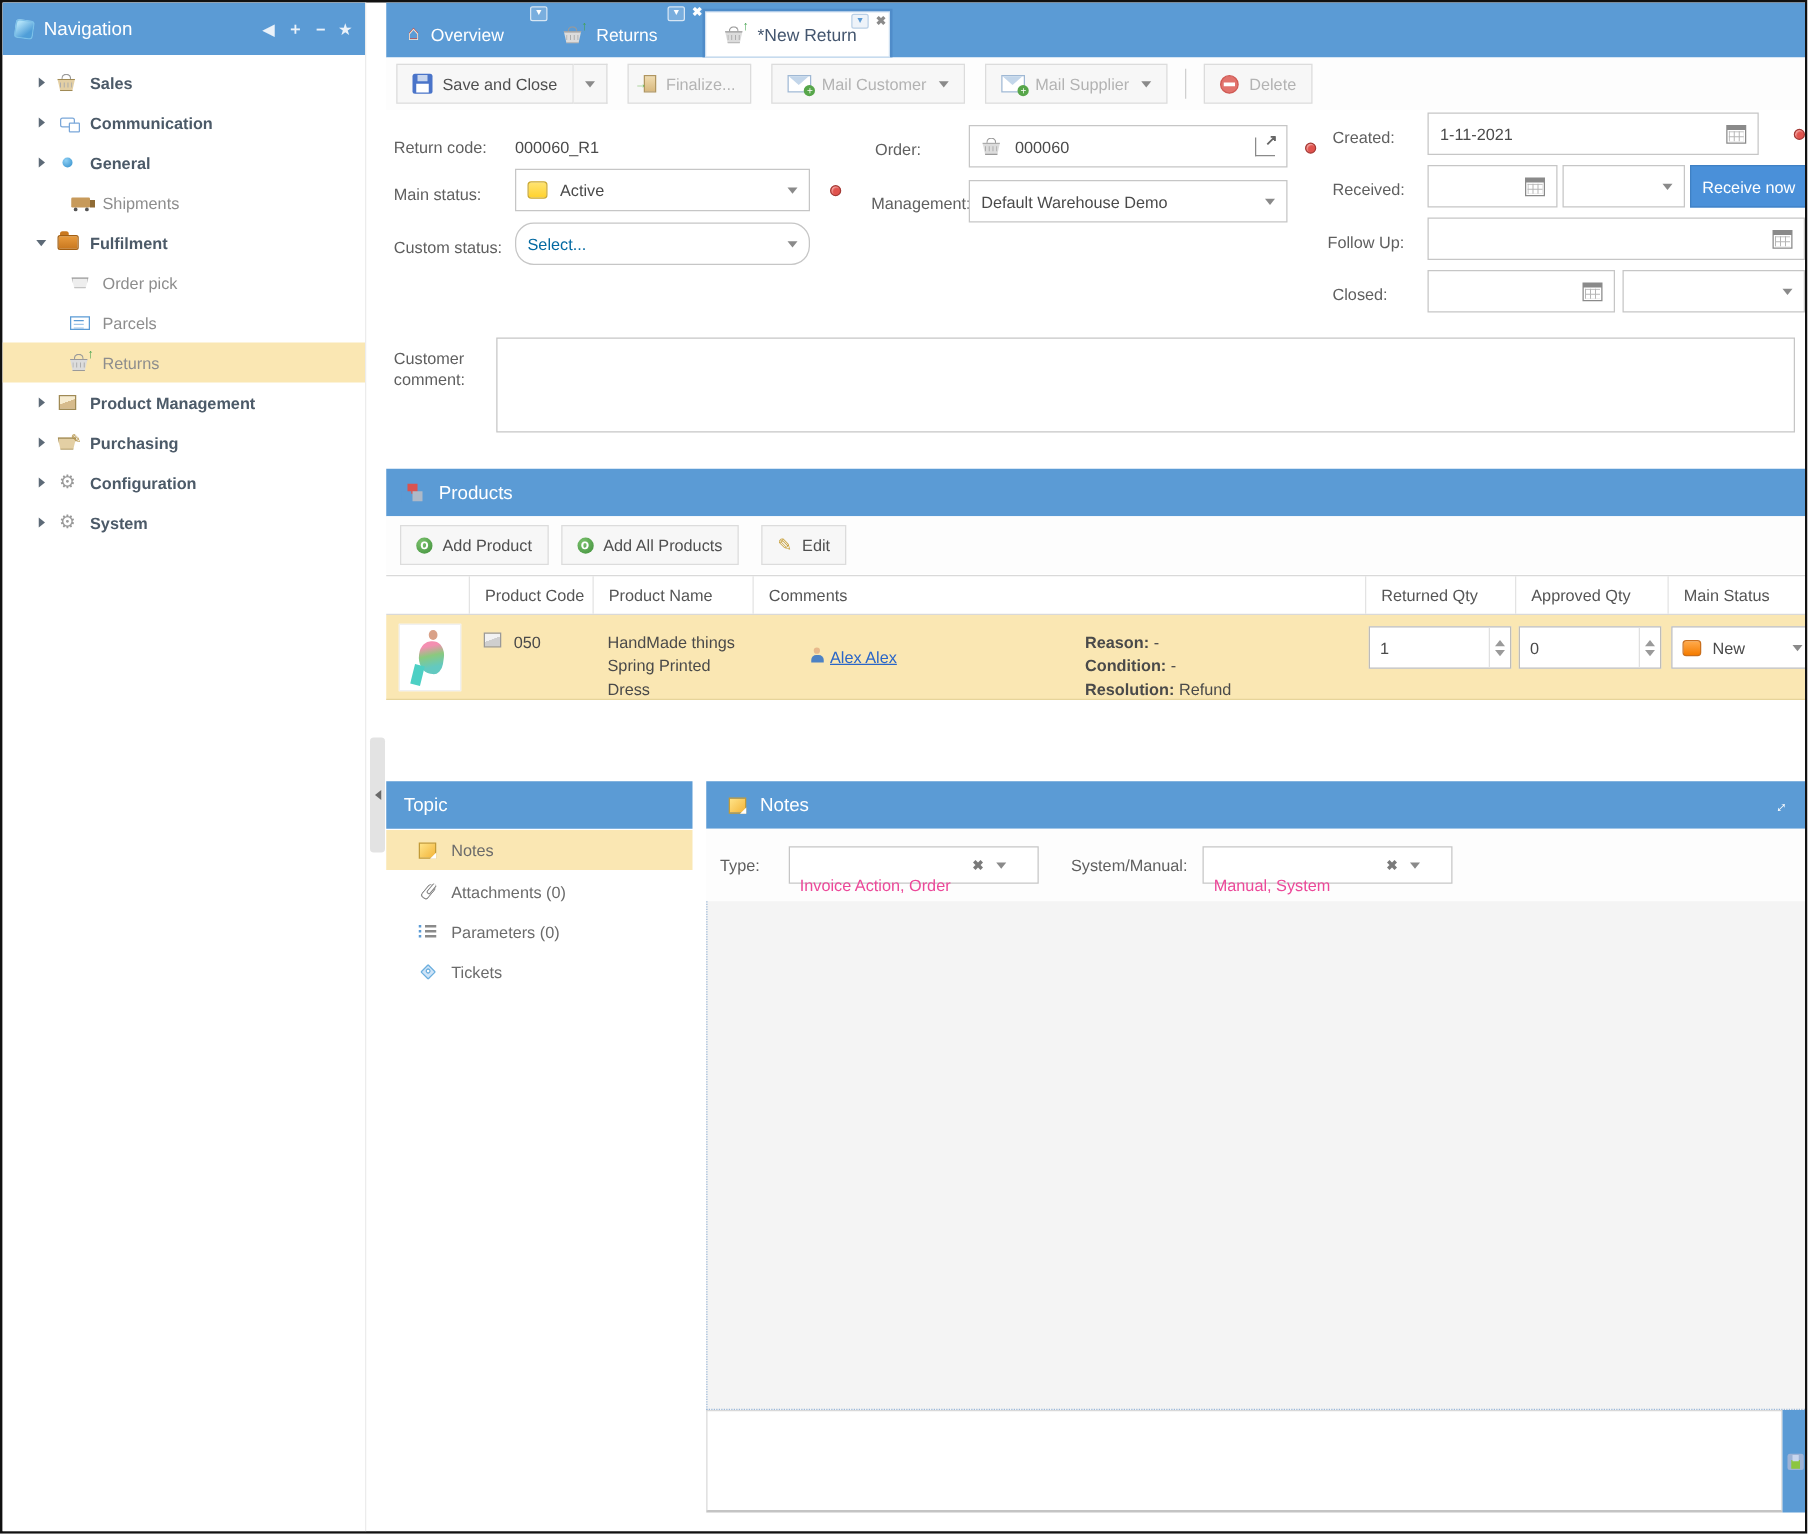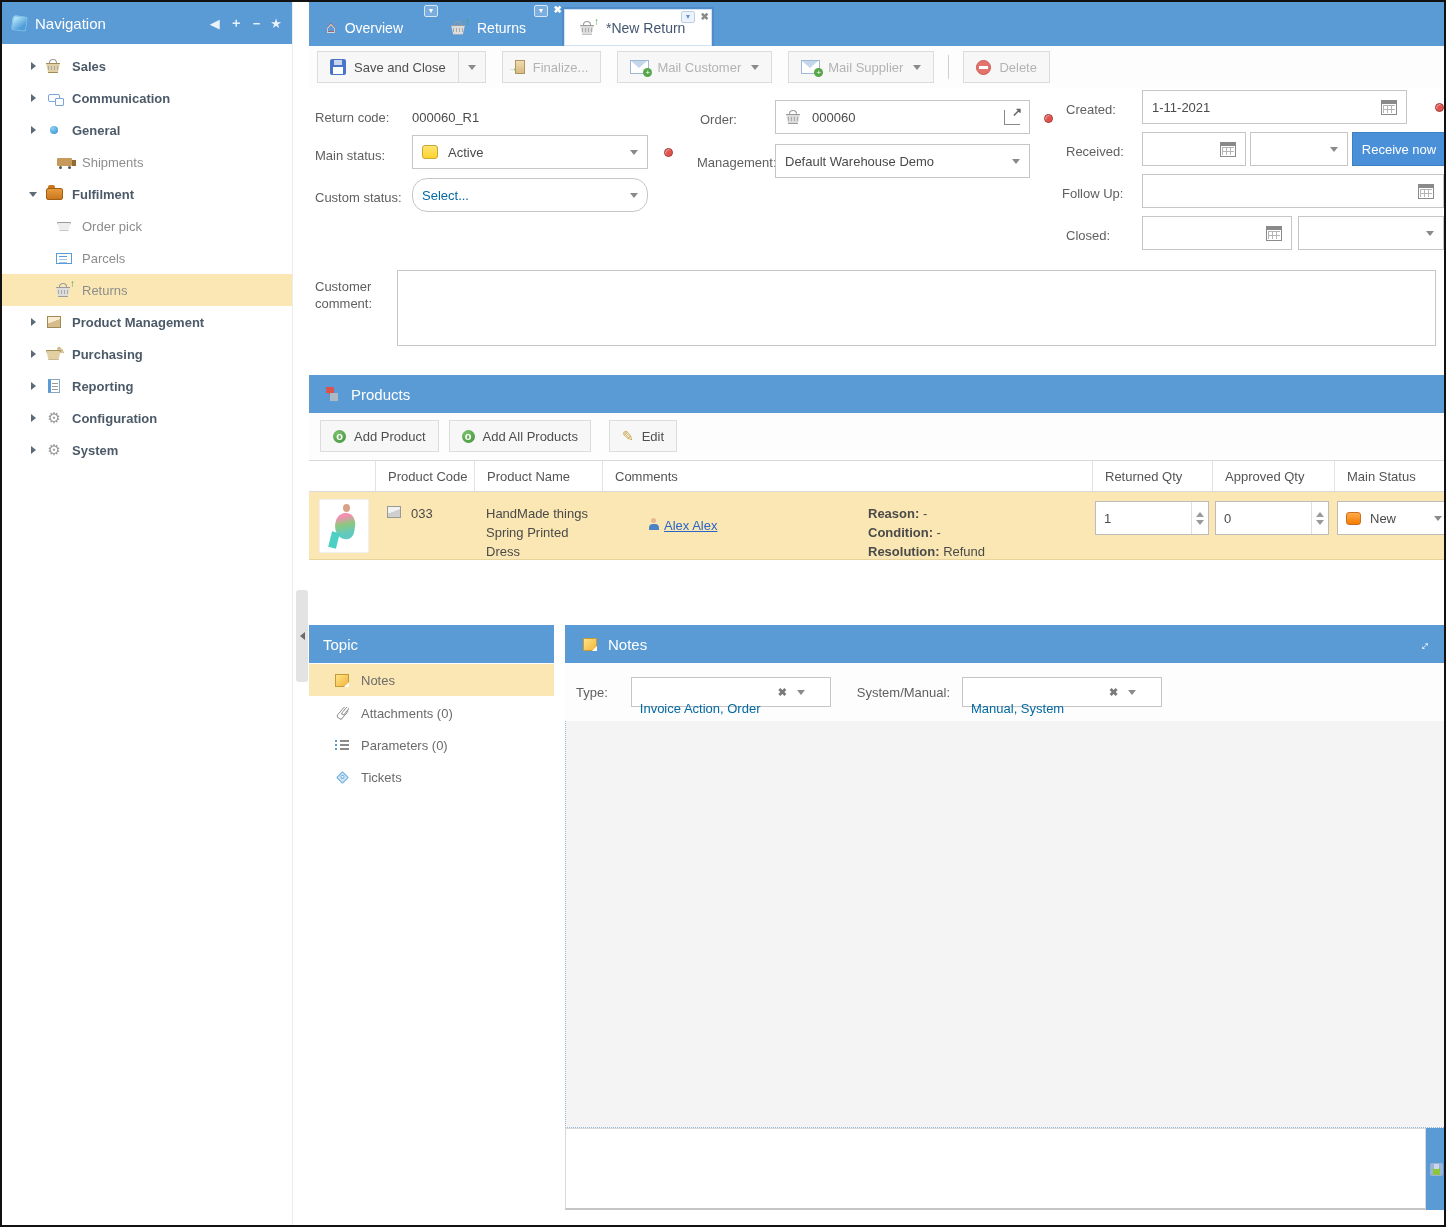--- a/index.html
+++ b/index.html
@@ -138,21 +138,21 @@
   .thumb .sash{position:absolute;left:10px;top:32px;width:8px;height:16px;background:#4dd0c4;transform:rotate(14deg);}
   .link{color:#2a66c8;text-decoration:underline;cursor:pointer;}
   .det b{color:#4a4a4a;}
   .qty-box{position:absolute;top:9px;height:34px;background:#fff;border:1px solid #bcbcbc;display:flex;align-items:center;}
   .qty-box input{flex:1;border:none;outline:none;font-family:"Liberation Sans",sans-serif;font-size:13px;color:#4a4a4a;padding:0 8px;width:60px;background:transparent;}
   
   .topic-item{position:absolute;left:307px;width:245px;height:32px;display:flex;align-items:center;padding-left:24px;color:#6b6b6b;cursor:pointer;}
   .topic-item.sel{background:#fae7b3;}
   .topic-item .icw{width:18px;margin-right:10px;display:inline-flex;justify-content:center;}
   .ms{position:absolute;height:30px;background:#fff;border:1px solid #c6c6c6;display:flex;align-items:center;padding:0 8px;}
-  .ms .t{width:128px;overflow:hidden;white-space:nowrap;color:#0369a1;margin-top:32px;}
+  .ms .t{width:128px;overflow:hidden;white-space:nowrap;color:#ec4899;margin-top:32px;}
   .ms .ic-x{margin:0 10px;}
   .notes-list{left:563px;top:719px;width:881px;height:407px;background:#f4f4f4;border-left:1px dotted #9ab7d8;border-bottom:1px dotted #9ab7d8;}
   .note-input{left:563px;top:1126px;width:861px;height:82px;background:#fff;border:1px solid #d9d9d9;border-bottom:2px solid #c4c4c4;}
   .note-save{left:1424px;top:1126px;width:20px;height:82px;background:#5b9bd5;display:flex;align-items:center;justify-content:center;cursor:pointer;}
 </style>
 </head>
 <body>
 
 <div class="window">
 
@@ -250,29 +250,20 @@
         <span class="icw">
             <span class="ico ic-bp"></span>
           </span>
         <span class="nl0">Purchasing</span>
       </div>
       <div class="nav-item">
         <span class="arr">
             <span class="tri-r"></span>
           </span>
         <span class="icw">
-            <span class="ico ic-report"></span>
-          </span>
-        <span class="nl0">Reporting</span>
-      </div>
-      <div class="nav-item">
-        <span class="arr">
-            <span class="tri-r"></span>
-          </span>
-        <span class="icw">
             <span class="ico ic-gear">⚙</span>
           </span>
         <span class="nl0">Configuration</span>
       </div>
       <div class="nav-item">
         <span class="arr">
             <span class="tri-r"></span>
           </span>
         <span class="icw">
             <span class="ico ic-gear">⚙</span>
@@ -445,21 +436,21 @@
   </div>
 
   <div class="abs pt-row">
     <div class="c" style="left:0;width:66px;">
       <div class="thumb">
           <span class="sash"></span>
         </div>
     </div>
     <div class="c" style="left:66px;width:99px;display:flex;align-items:flex-start;padding-top:14px;">
       <span class="ico ic-box gray" style="margin:0 10px 0 12px;"></span>
-      <span>033</span>
+      <span>050</span>
     </div>
     <div class="c" style="left:165px;width:128px;padding:12px 14px 0 12px;line-height:19px;">
       <span>HandMade things Spring Printed Dress</span>
     </div>
     <div class="c" style="left:293px;width:266px;display:flex;align-items:flex-start;padding-top:26px;">
       <span class="ico ic-person" style="margin:0 4px 0 46px;"></span>
       <span class="link">Alex Alex</span>
     </div>
     <div class="c det" style="left:559px;width:224px;padding-top:12px;line-height:19px;">
       <div><b>Reason:</b> <span>-</span></div>

